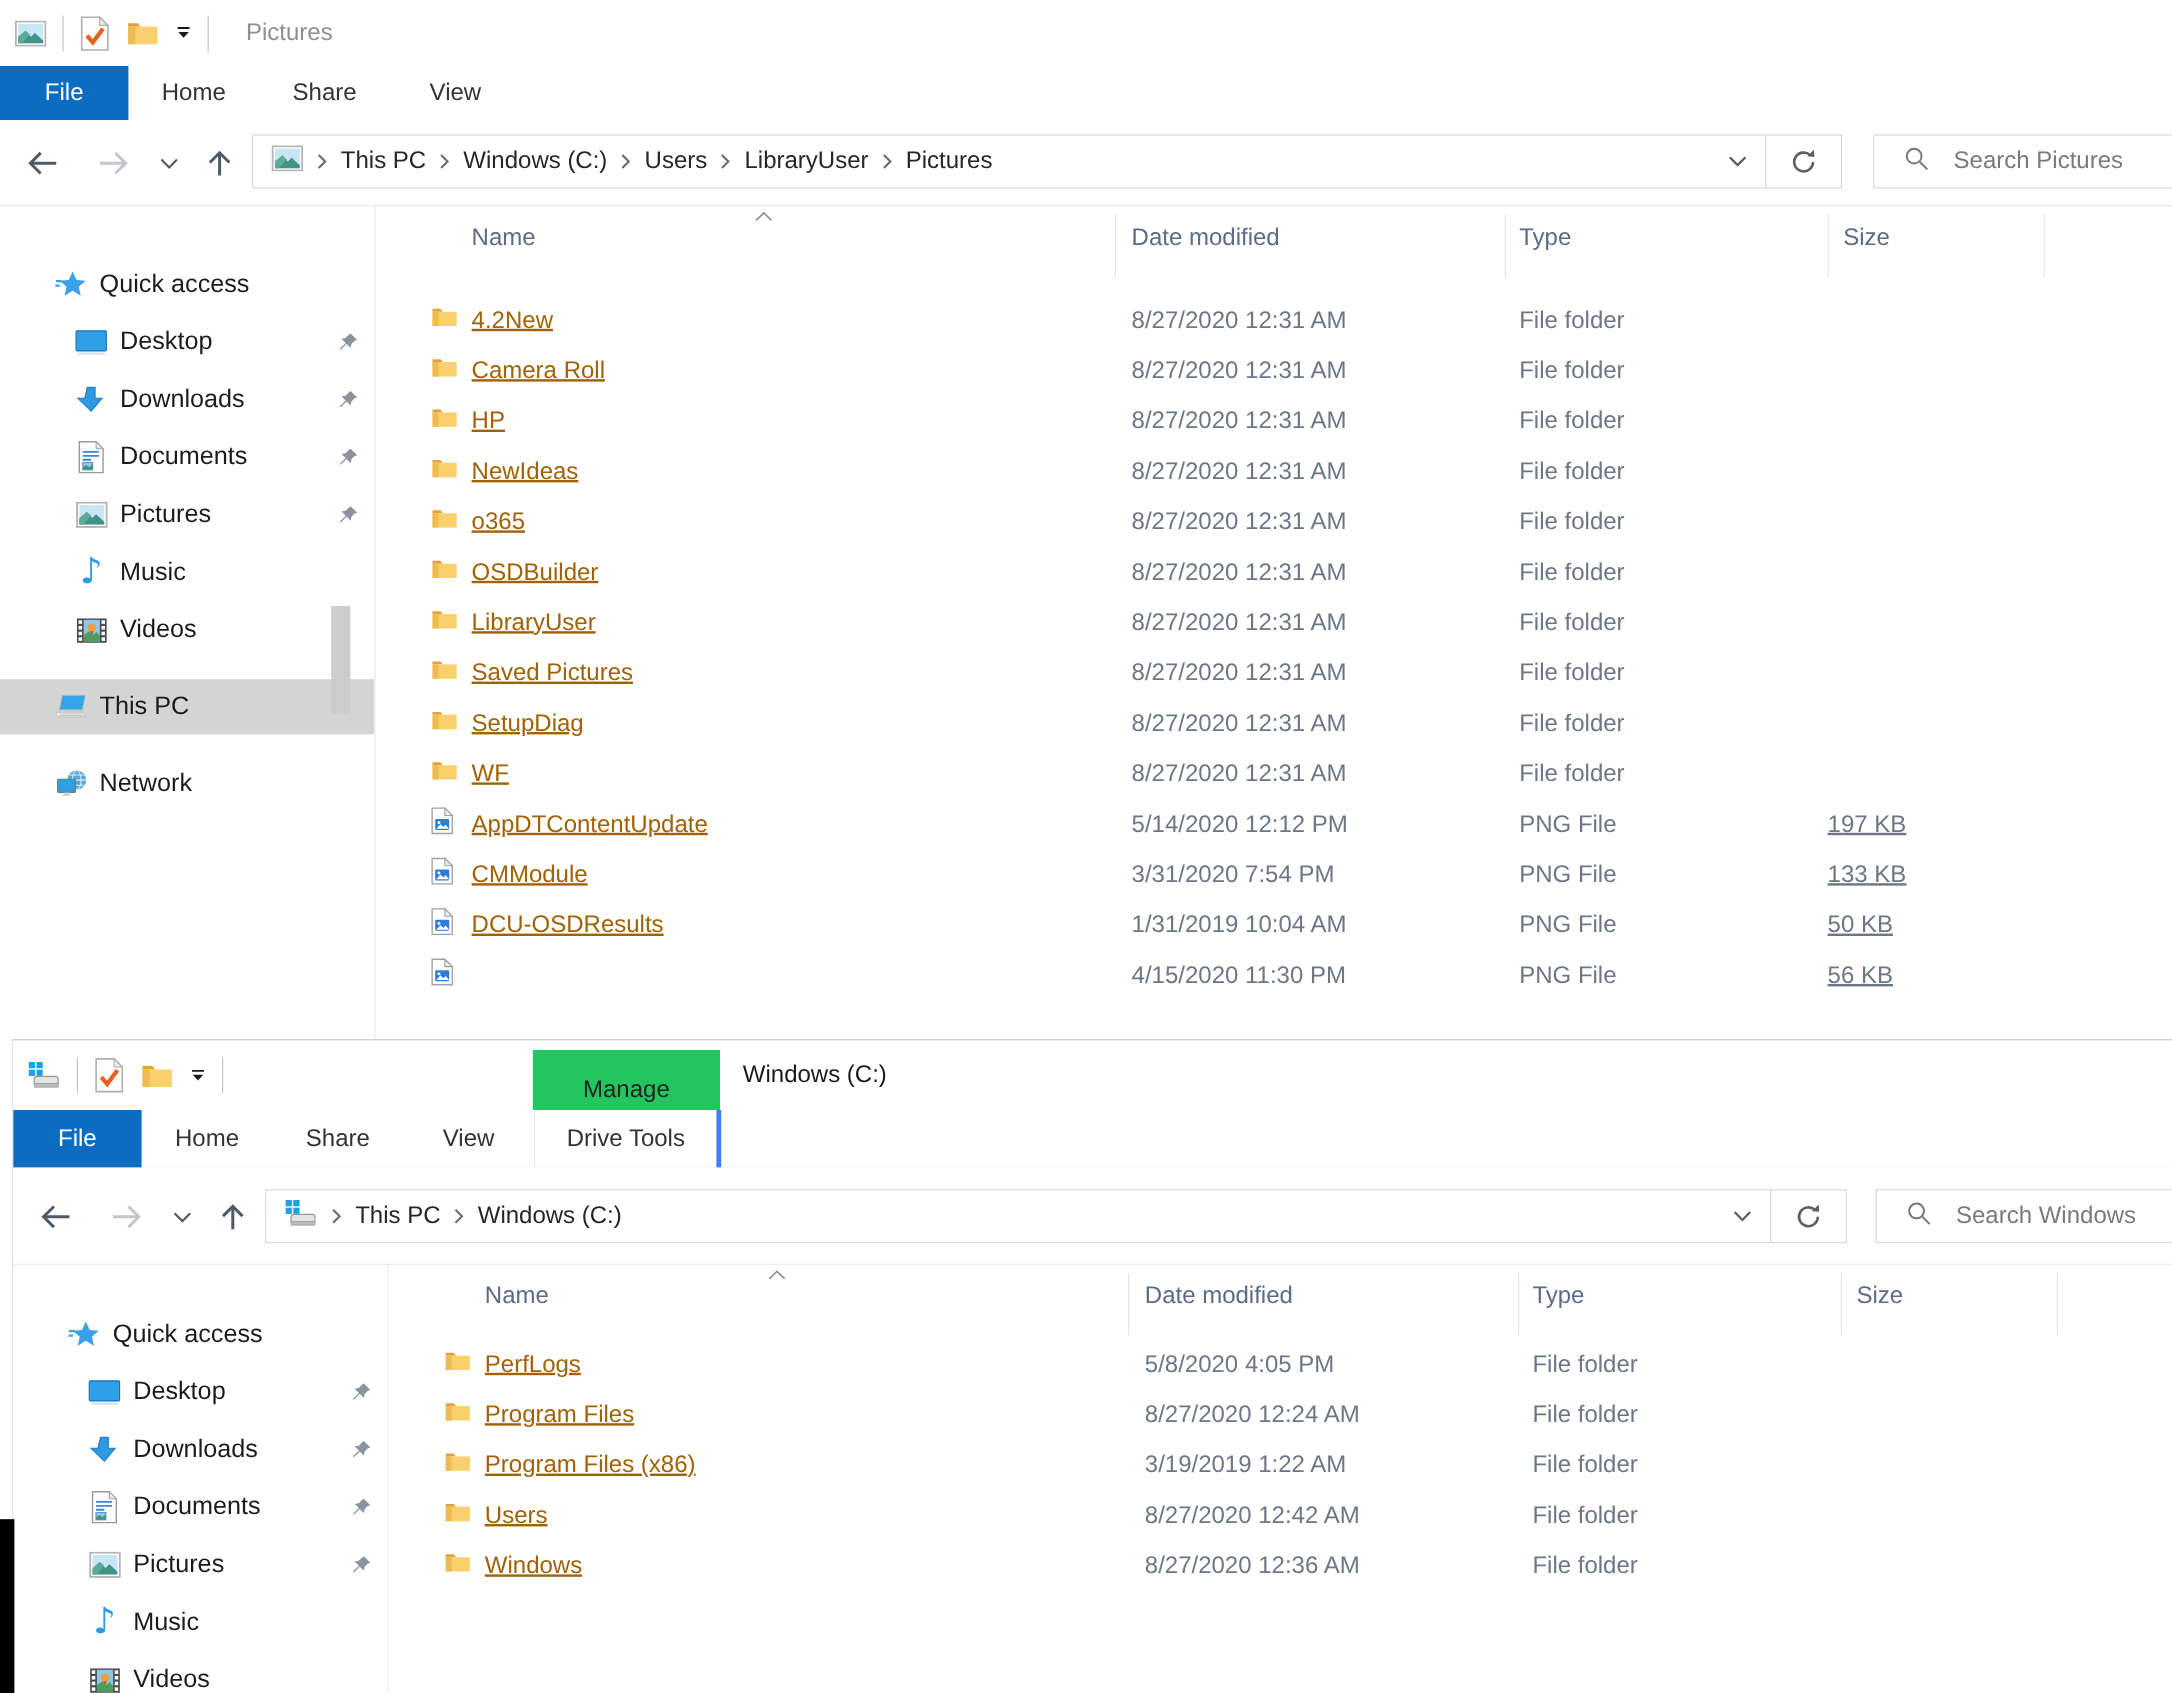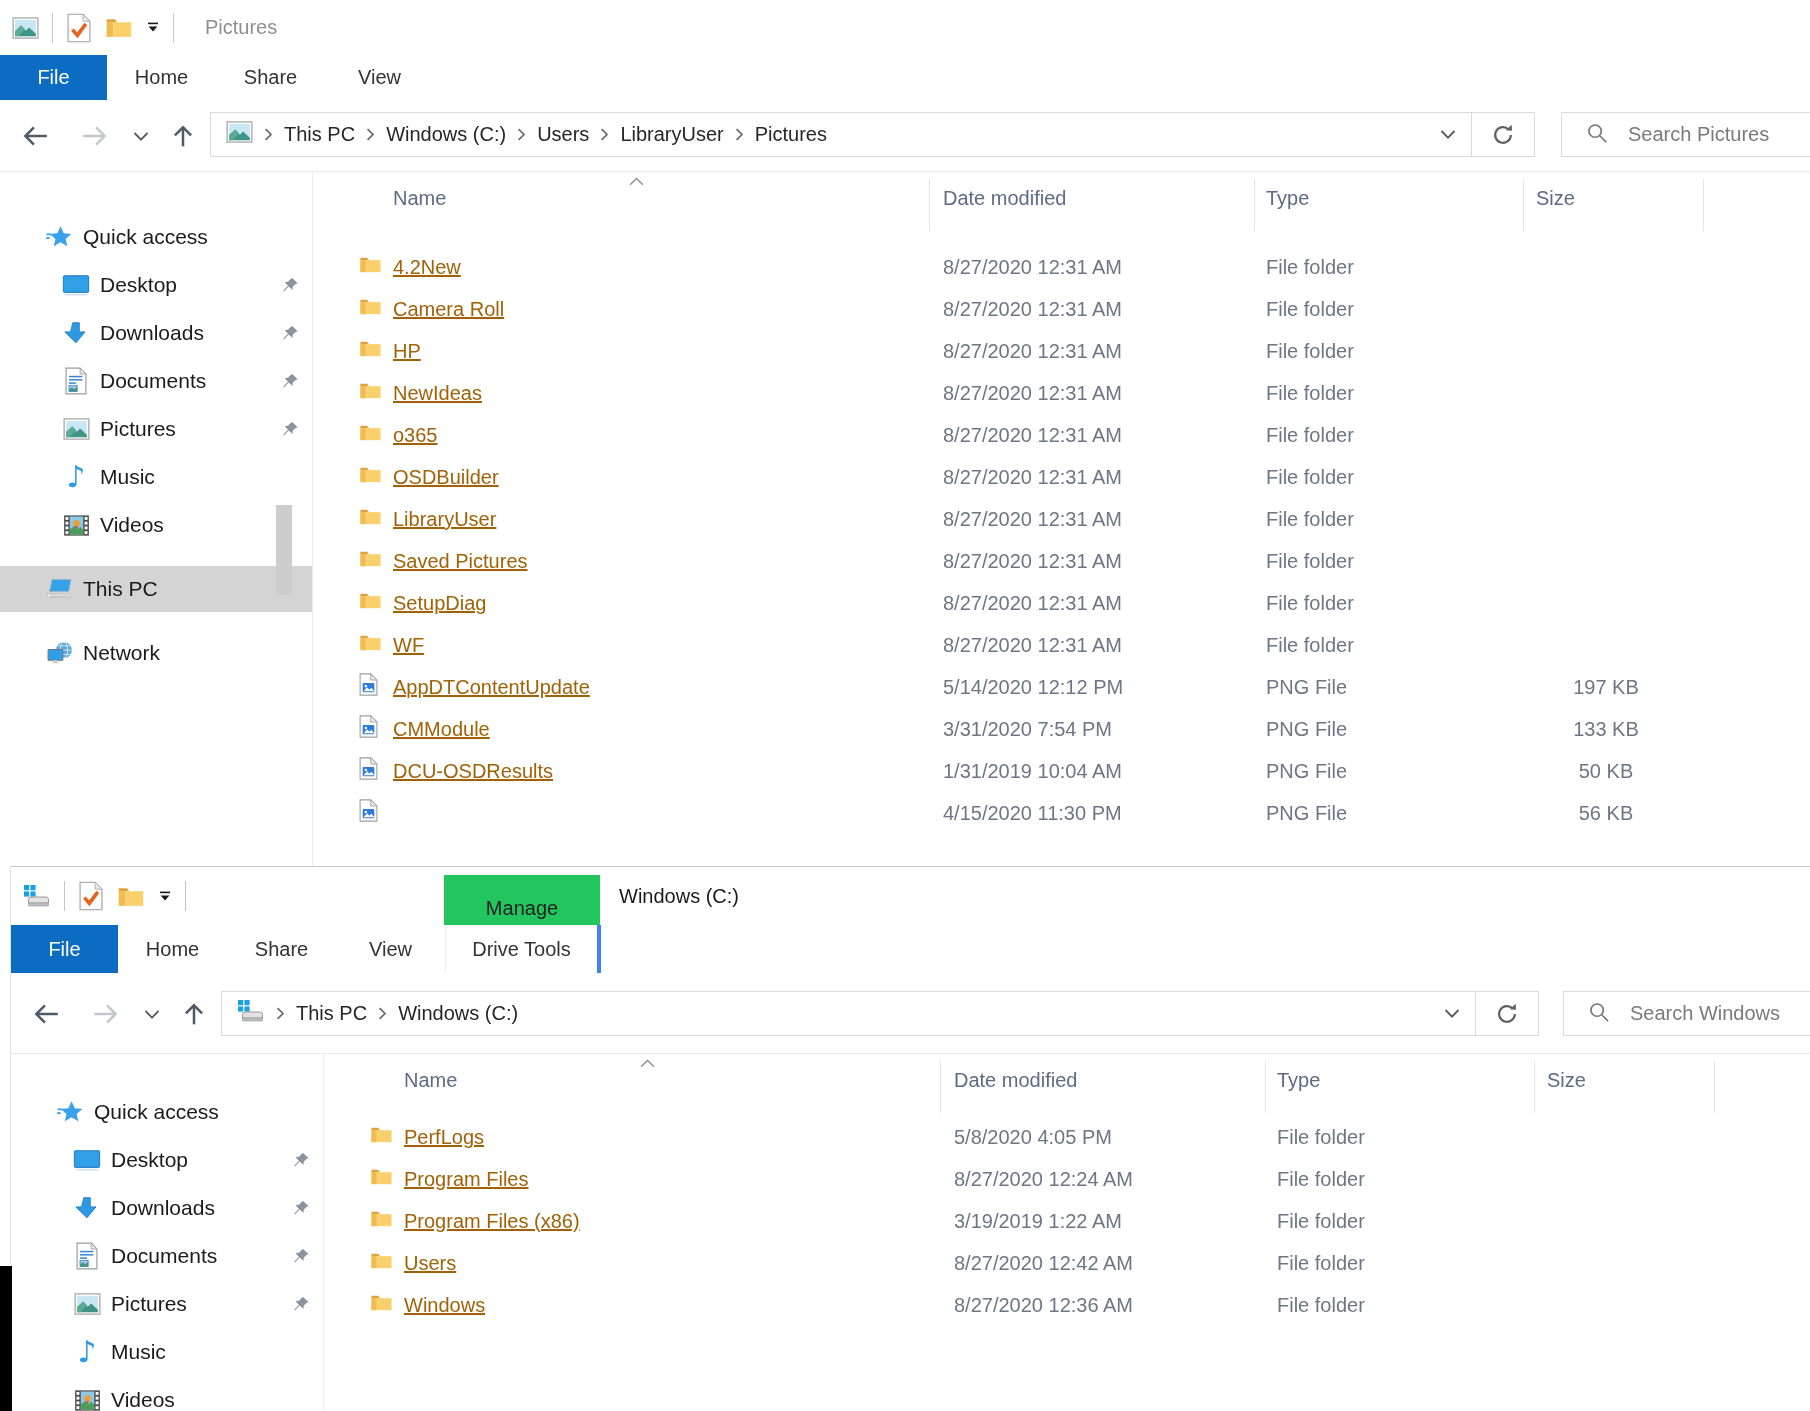--- a/index.html
+++ b/index.html
@@ -85,21 +85,21 @@
   .hd0{left:616px;}.hd1{left:941px;}.hd2{left:1210px;}.hd3{left:1390px;}
   .sort{position:absolute;left:316px;top:1px;}
   .rows{position:absolute;left:0;right:0;}
   #win-top .rows{top:75px;}
   #win-bottom .rows{top:63px;}
   .row{position:relative;height:42px;font-size:20px;}
   .row .c-icon{position:absolute;left:46px;top:50%;transform:translateY(-50%);display:inline-flex;}
   .row .c-name{position:absolute;left:80px;line-height:42px;color:#a16207;white-space:nowrap;text-decoration:underline;}
   .row .c-date{position:absolute;left:630px;line-height:42px;color:#6d7684;white-space:nowrap;}
   .row .c-type{position:absolute;left:953px;line-height:42px;color:#6d7684;white-space:nowrap;}
-  .row .c-size{position:absolute;left:1210px;width:166px;text-align:center;line-height:42px;color:#6d7684;white-space:nowrap;}
+  .row .c-size{position:absolute;left:1210px;width:166px;text-align:left;line-height:42px;color:#6d7684;white-space:nowrap;text-decoration:underline;}
 
   .music-glyph{font-size:30px;color:#2f9ae4;font-family:"DejaVu Sans",sans-serif;line-height:1;}
   #strip{position:absolute;left:0;top:1266px;width:12px;height:145px;background:#000;}
 </style>
 </head>
 <body>
 
 <div class="window" id="win-top">
   <div class="titlebar">
     <span class="qat-item">

